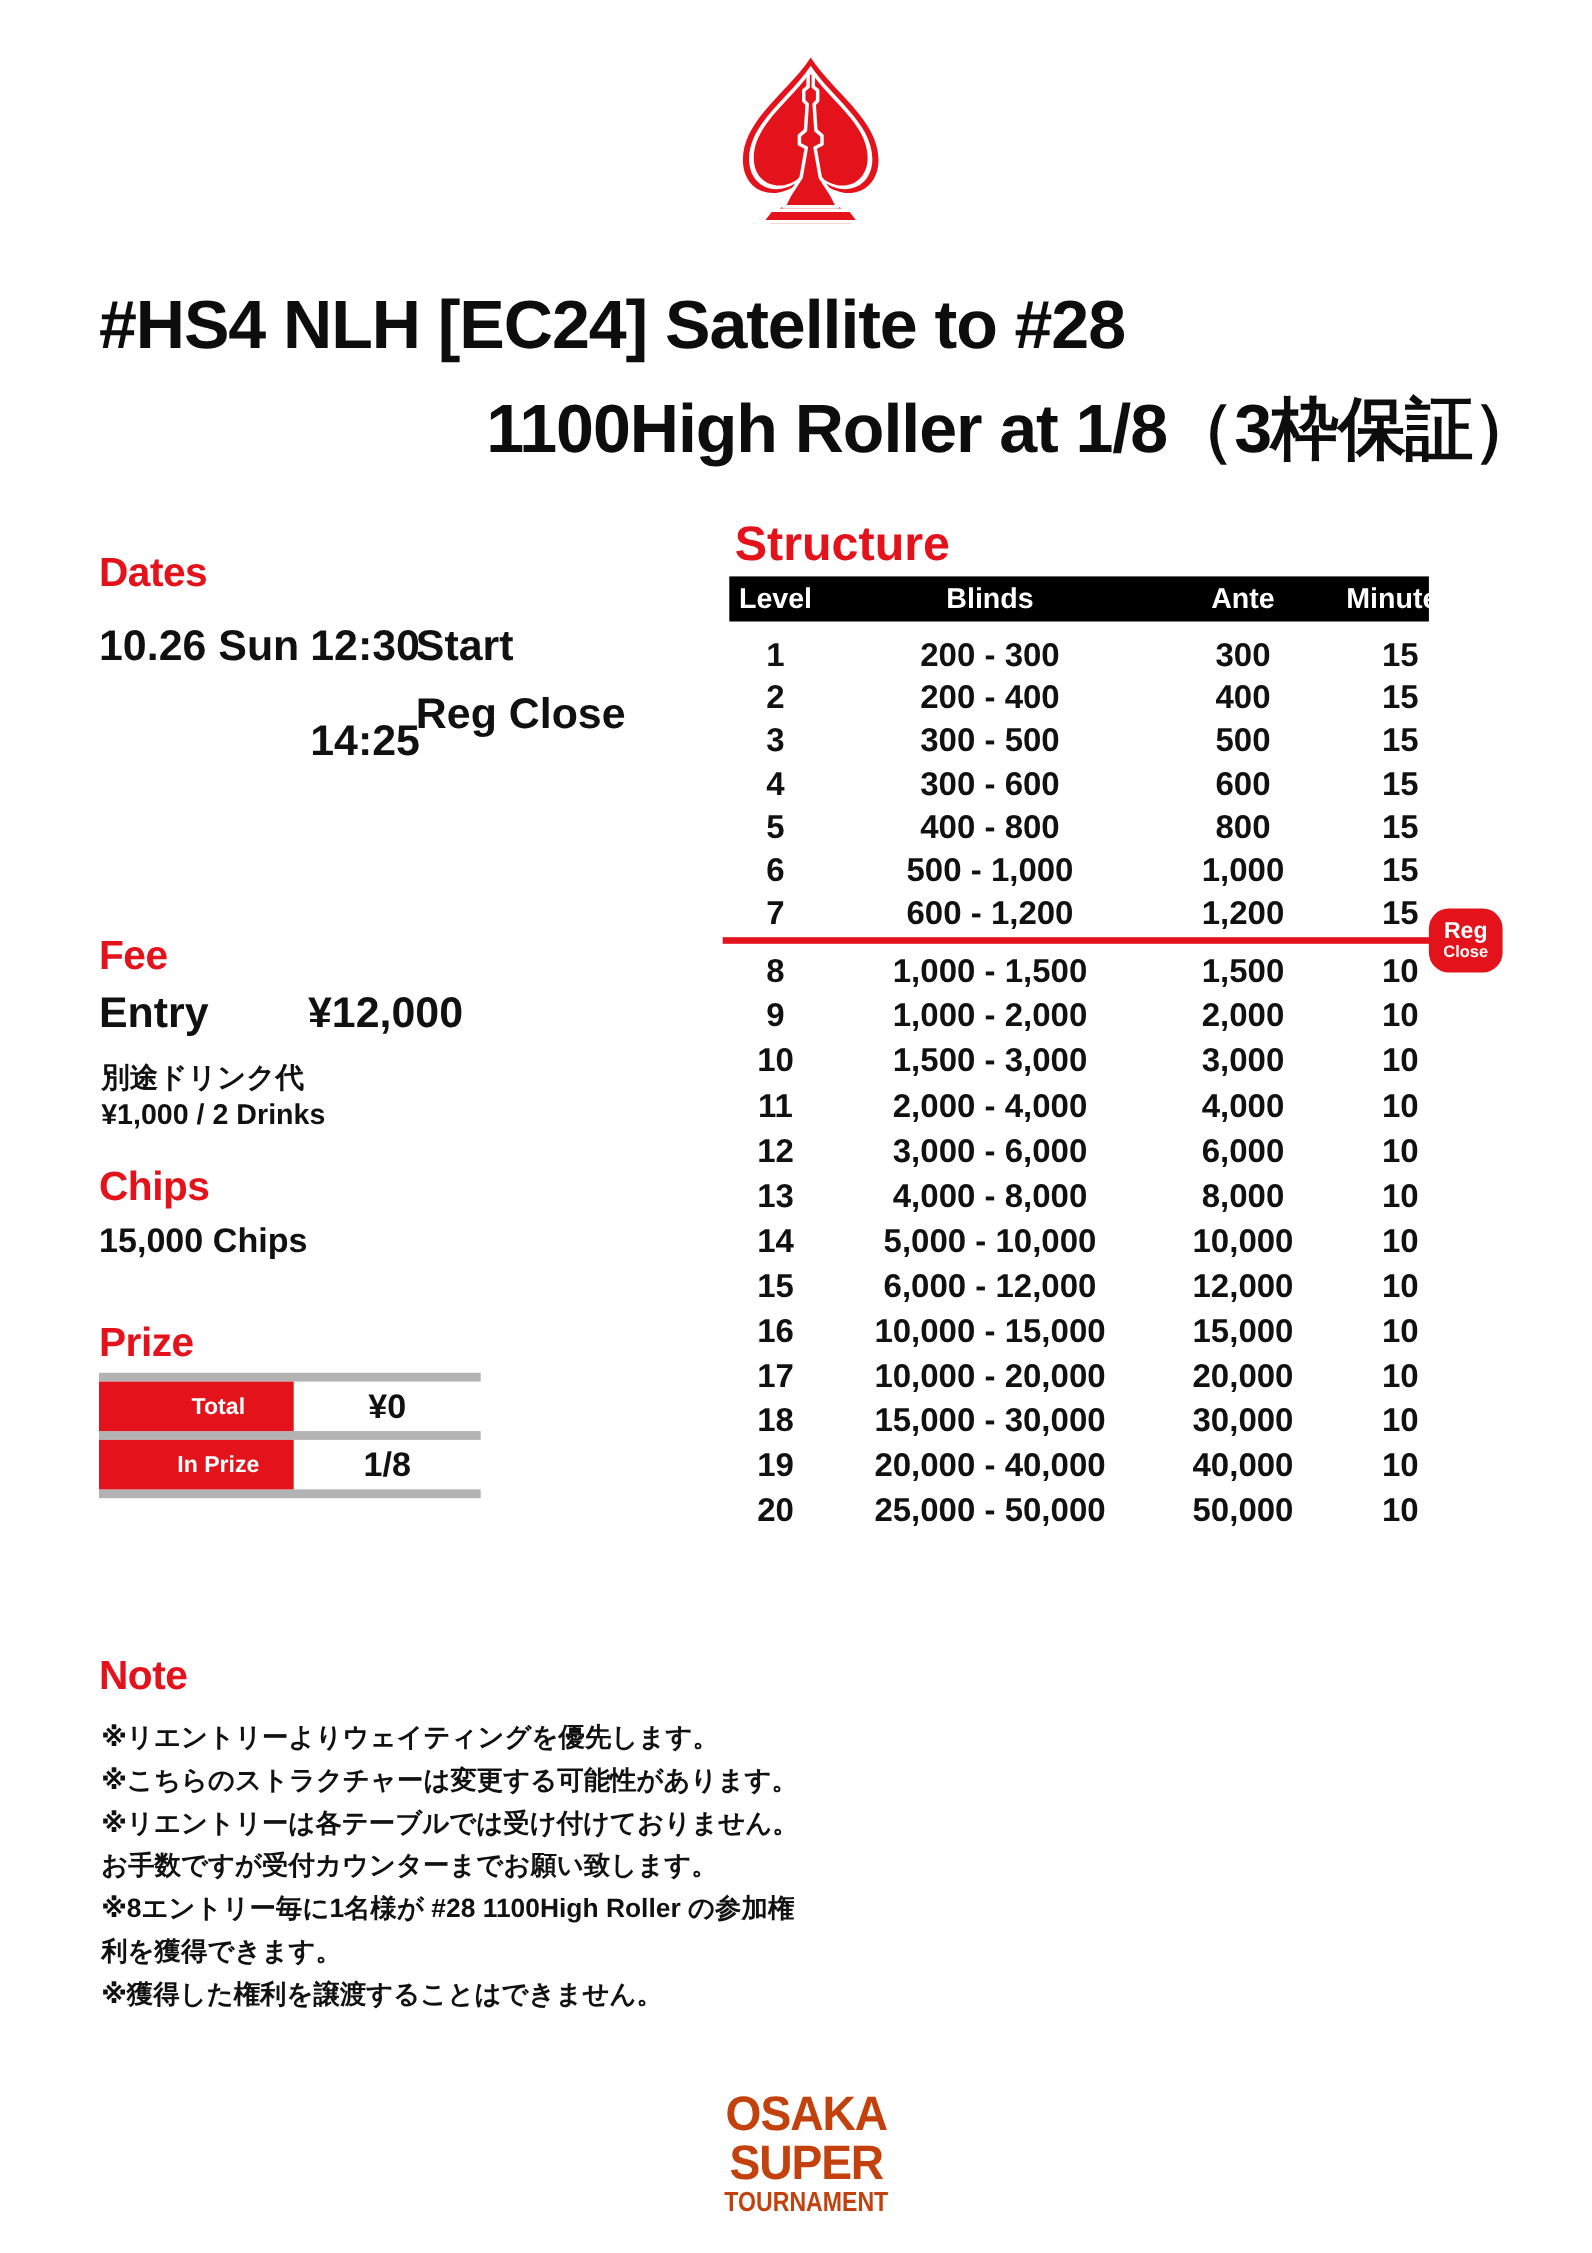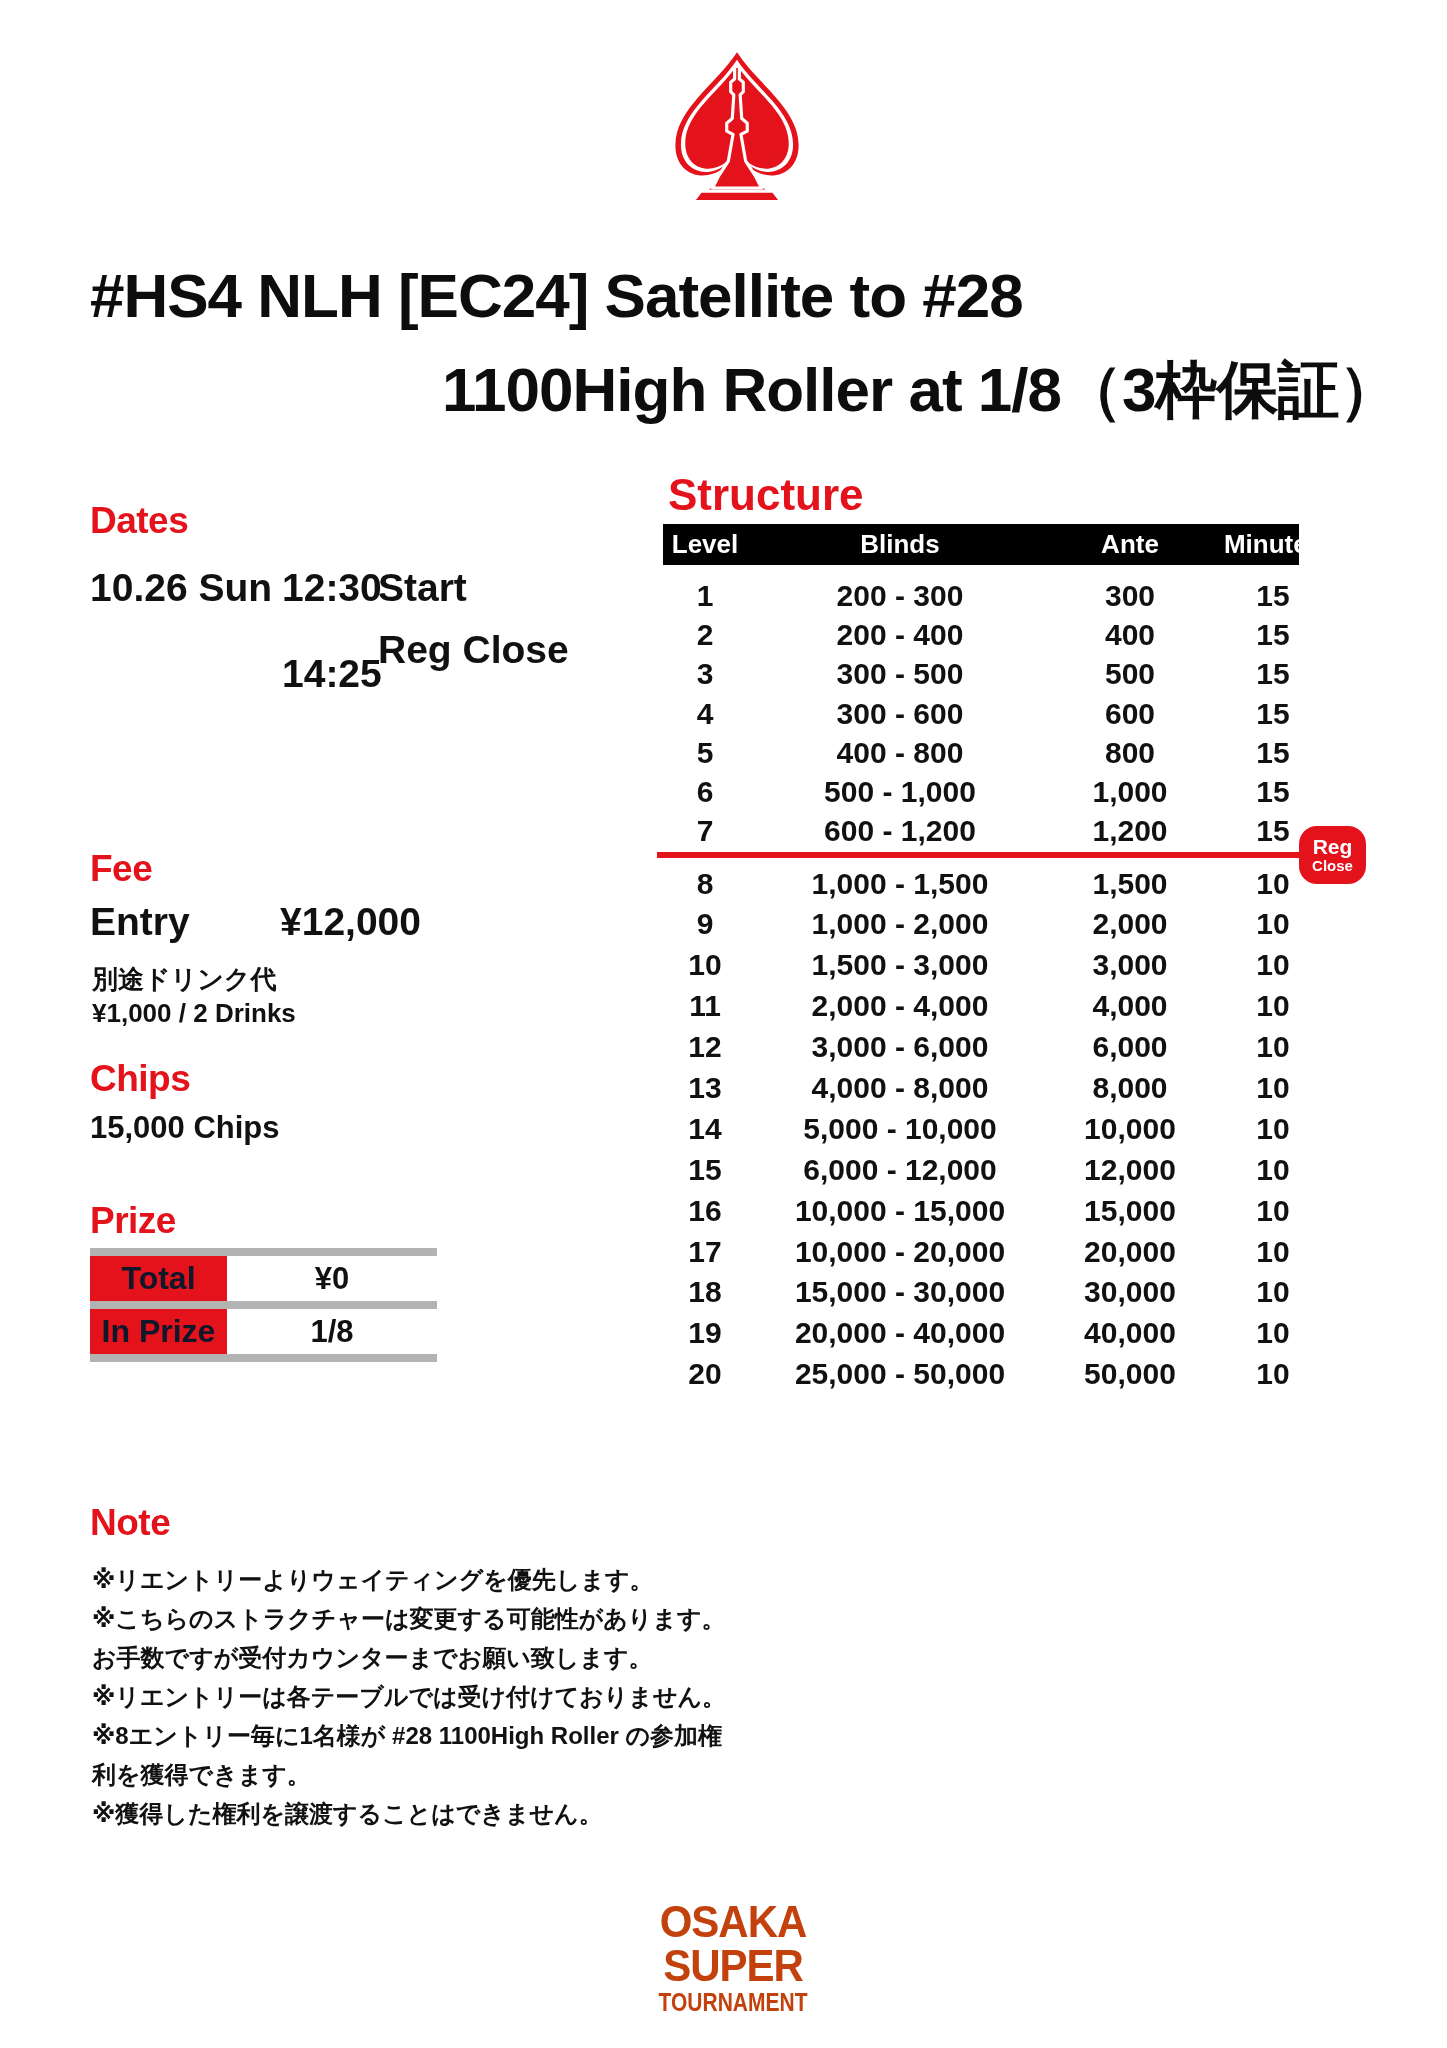--- a/index.html
+++ b/index.html
@@ -55,23 +55,23 @@
   #fee-drink1 { left: 92px; top: 962px; }
   #fee-drink2 { left: 92px; top: 998px; }
 
   #chips-value { left: 90px; top: 1110px; font-size: 31px; }
 
   
   #prize-table { left: 90px; top: 1248px; width: 347px; }
   .pbar { height: 8px; background: #b3b3b3; }
   .prow { display: flex; height: 45px; align-items: stretch; }
   .plabel {
-    width: 137px; background: #e3121b; color: #0f172a;
-    font-size: 32px; font-weight: 700;
-    display: flex; align-items: center; justify-content: center;
+    width: 137px; background: #e3121b; color: #ffffff;
+    font-size: 21px; font-weight: 700;
+    display: flex; align-items: center; justify-content: center; padding-left: 40px;
   }
   .pvalue {
     flex: 1; font-size: 31px; font-weight: 700; color: #111;
     display: flex; align-items: center; justify-content: center;
   }
 
   
   #note-lines { left: 92px; top: 1560px; }
   .note-line {
     font-size: 24px; font-weight: 700; color: #111;
@@ -155,22 +155,22 @@
       <div class="plabel">In Prize</div>
       <div class="pvalue">1/8</div>
     </div>
     <div class="pbar"></div>
   </div>
 
   <div id="note-heading" class="abs section-heading">Note</div>
   <div id="note-lines" class="abs">
       <div class="note-line">※リエントリーよりウェイティングを優先します。</div>
       <div class="note-line">※こちらのストラクチャーは変更する可能性があります。</div>
+      <div class="note-line">※リエントリーは各テーブルでは受け付けておりません。</div>
       <div class="note-line">お手数ですが受付カウンターまでお願い致します。</div>
-      <div class="note-line">※リエントリーは各テーブルでは受け付けておりません。</div>
       <div class="note-line">※8エントリー毎に1名様が #28 1100High Roller の参加権</div>
       <div class="note-line">利を獲得できます。</div>
       <div class="note-line">※獲得した権利を譲渡することはできません。</div>
     </div>
 
   <div id="structure-heading" class="abs">Structure</div>
   <div id="structure-header-bar" class="abs">
     <div class="shead">Level</div>
     <div class="shead">Blinds</div>
     <div class="shead">Ante</div>

